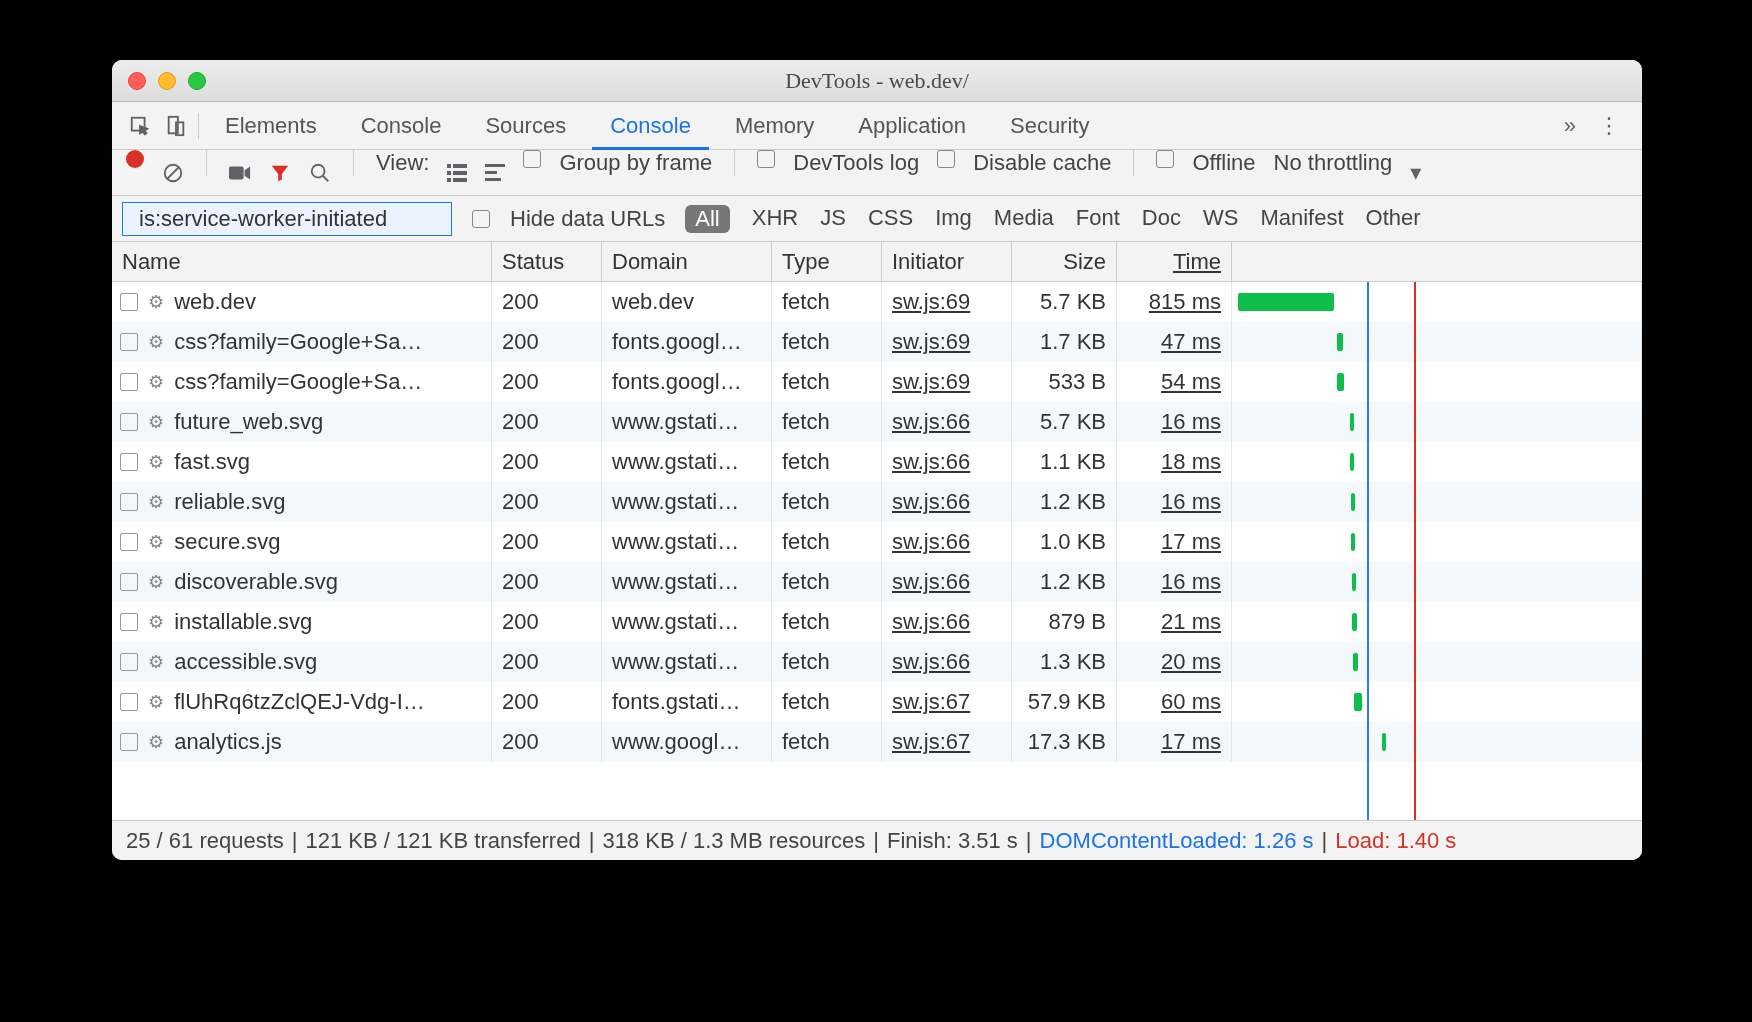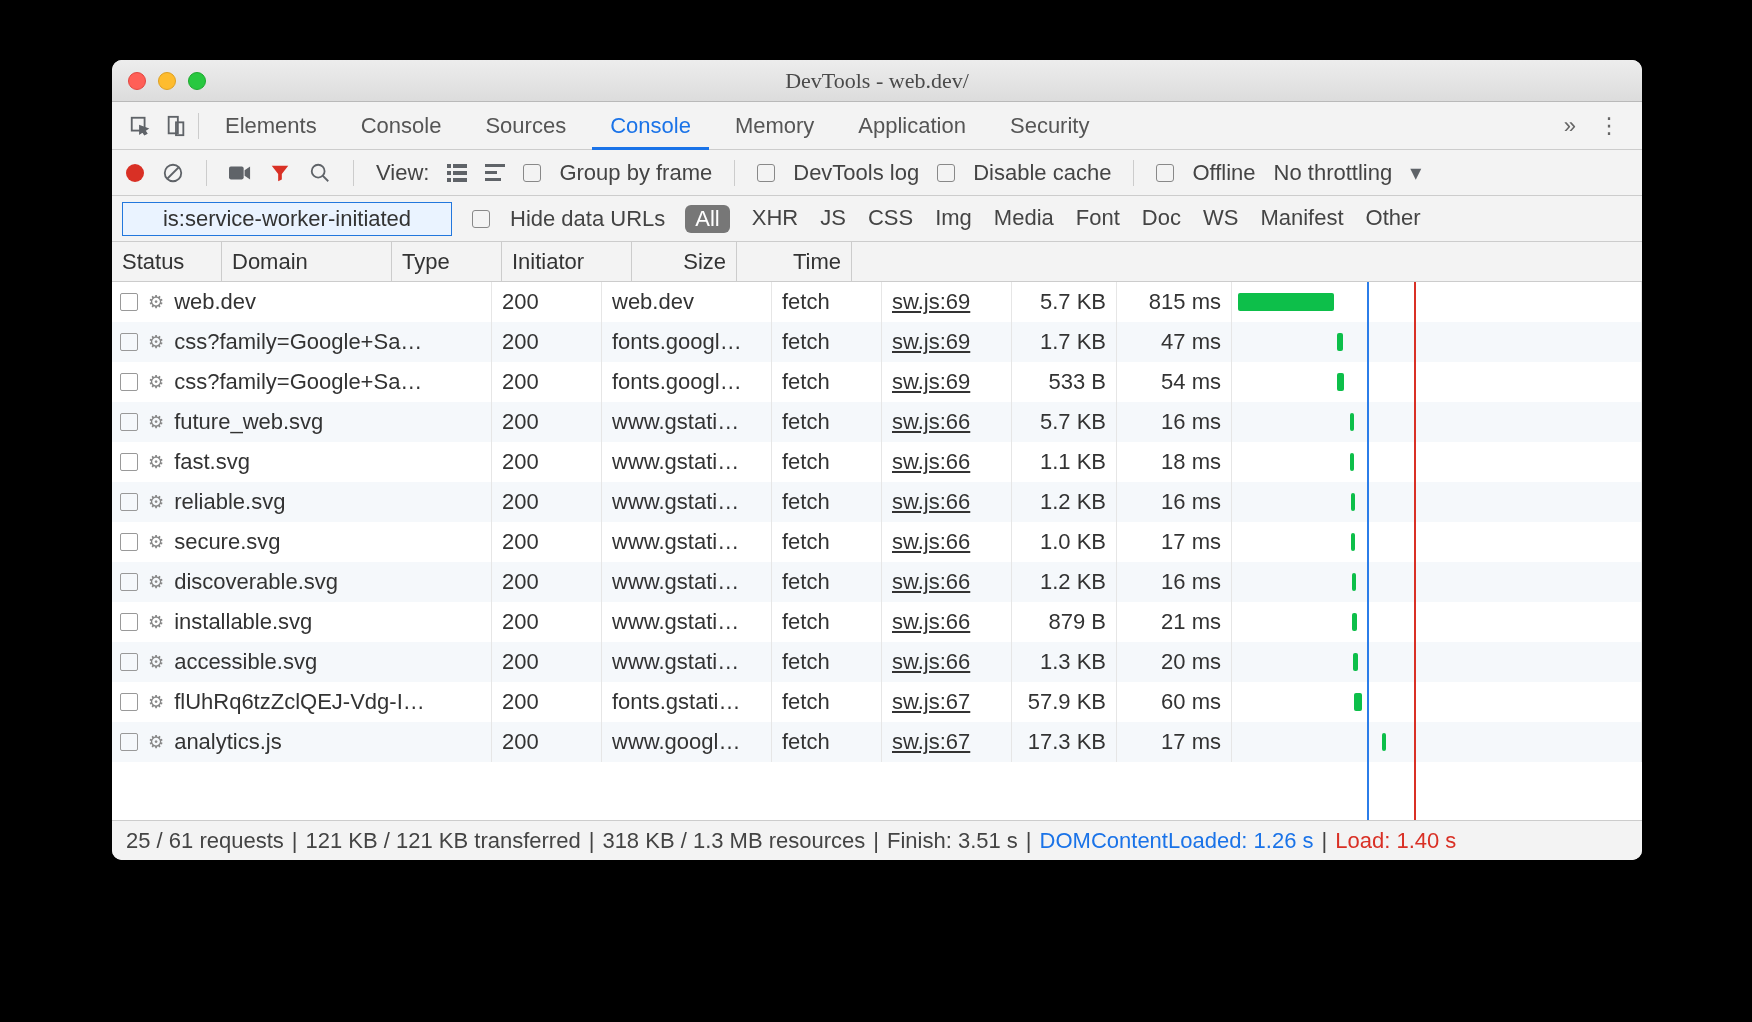--- a/index.html
+++ b/index.html
@@ -48,44 +48,44 @@
     background: #f3f3f3;
     padding: 0 10px;
     gap: 0;
   }
   .tabs .ico { width: 36px; display:flex; justify-content:center; color:#666; }
   .tabs .tab { padding: 17px 22px; height:100%; display:flex; align-items:center; color:#555; cursor:default; }
   .tabs .tab.active { color:#1a73e8; position:relative; }
   .tabs .tab.active::after { content:""; position:absolute; left:4px; right:4px; bottom:-1px; height:3px; background:#1a73e8; }
   .tabs .right { margin-left:auto; display:flex; align-items:center; gap:22px; padding-right:12px; color:#666;}
   .toolbar1 {
-    display:flex; align-items:center; height:46px; padding:0 14px; gap:18px;
+    display:flex; height:46px; padding:0 14px; gap:18px;
     border-bottom:1px solid #ccc; background:#f3f3f3;
   }
   .rec { width:18px; height:18px; border-radius:50%; background:#d93025; }
   .ico-g { color:#5f6368; display:flex; align-items:center; }
   .divider { width:1px; height:26px; background:#ccc; margin:0 4px;}
   .chk { width:18px; height:18px; border:1.5px solid #888; border-radius:3px; display:inline-block; vertical-align:middle;}
   .lbl { color:#444; }
   .toolbar2 {
     display:flex; align-items:center; height:46px; padding:0 10px; gap:20px;
     border-bottom:1px solid #ccc; background:#f3f3f3;
   }
   .filter-input {
     width: 330px; height:34px; border:1.5px solid #2277dd; background:#eaf3ff;
-    font-size:22px; padding:0 24px; color:#333;text-align:center;
+    font-size:22px; padding:0 16px; color:#333;
   }
   .pill { background:#777; color:#fff; padding:0 10px; border-radius:6px; height:28px; display:flex; align-items:center;}
   .ftype { color:#444; }
   .grid-head {
     display:flex; height:40px; border-bottom:1px solid #ccc; background:#f3f3f3; font-size:22px; color:#333;
   }
   .col { border-right:1px solid #ccc; display:flex; align-items:center; padding:0 10px; }
   .c-name{width:380px;} .c-status{width:110px;} .c-domain{width:170px;} .c-type{width:110px;}
-  .c-init{width:130px;} .c-size{width:105px; justify-content:flex-end;} .c-time{width:115px; justify-content:flex-end;} .c-wf{flex:1; border:none; position:relative;}
+  .c-init{width:130px;} .c-size{width:105px; justify-content:flex-end;} .c-time{width:115px; justify-content:flex-end;text-decoration:underline;} .c-wf{flex:1; border:none; position:relative;}
   .sort-arrow{ position:absolute; right:12px; color:#666;}
   .rows { flex:1; overflow:hidden; position:relative; }
   .row { display:flex; height:40px; font-size:22px; }
   .row:nth-child(odd){ background:#fff; }
   .row:nth-child(even){ background:#f5f8fb; }
   .row .col { border-right:1px solid #e6e6e6; }
   .name-cell { display:flex; align-items:center; gap:10px; padding-left:8px; width:380px; }
   .name-cell .ck{ width:18px; height:18px; border:1.5px solid #999; border-radius:2px;}
   .gear { color:#888; font-size:18px; }
   .name-text{ white-space:nowrap; overflow:hidden; text-overflow:ellipsis; }
@@ -216,20 +216,21 @@
         <span class="ftype">Media</span>
         <span class="ftype">Font</span>
         <span class="ftype">Doc</span>
         <span class="ftype">WS</span>
         <span class="ftype">Manifest</span>
         <span class="ftype">Other</span>
       </div>
   </div>
 
   <div class="grid-head">
+    <div class="col c-name">Name</div>
     <div class="col c-status">Status</div>
     <div class="col c-domain">Domain</div>
     <div class="col c-type">Type</div>
     <div class="col c-init">Initiator</div>
     <div class="col c-size">Size</div>
     <div class="col c-time">Time</div>
   </div>
 
   <div class="rows" id="rows" style="position: relative;">
       <div class="row">

